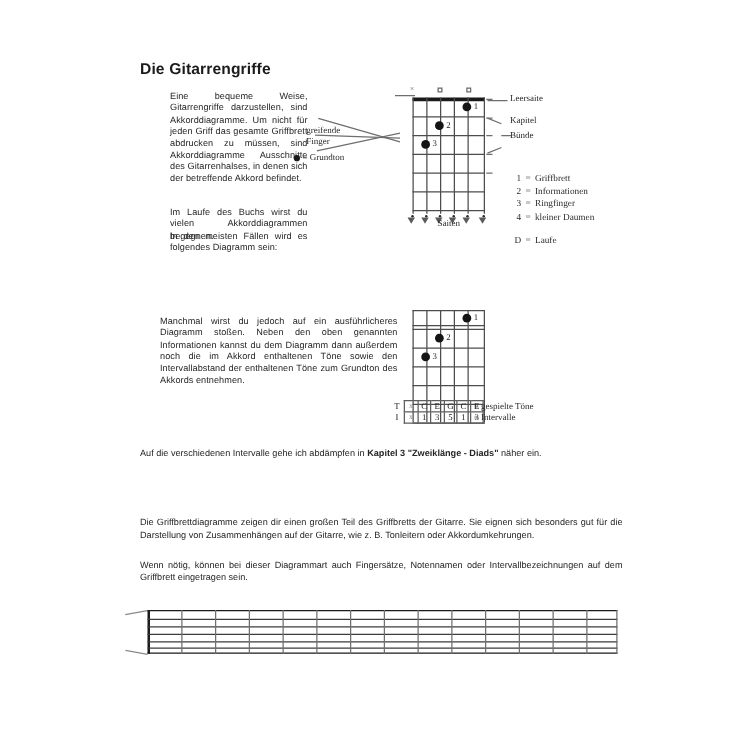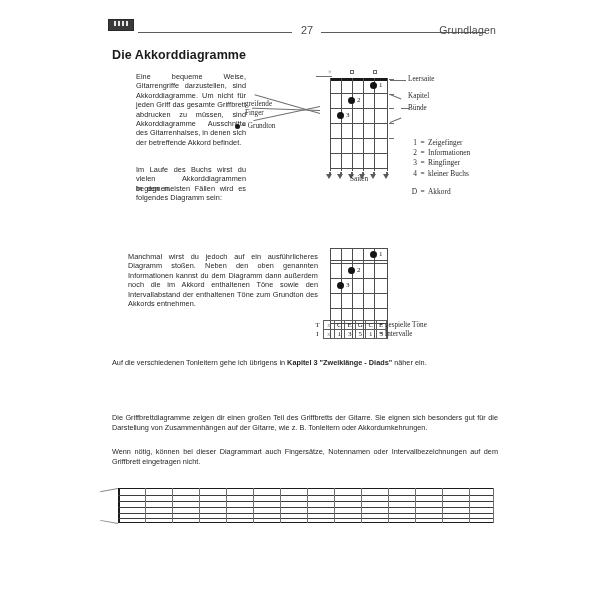--- a/index.html
+++ b/index.html
@@ -121,34 +121,22 @@
   .fb .f{position:absolute;width:1px;background:#707070;}
   .fb .nutb{position:absolute;width:2.2px;background:#1b1b1b;}
   .fb .edge{position:absolute;height:1px;background:#1b1b1b;}
   .fb .head{position:absolute;border-top:1px solid #8a8a8a;}
 </style>
 </head>
 <body>
 
 <div class="page">
 
-  <div class="header">
-    <div class="logo">
-      <i></i>
-        <i></i>
-        <i></i>
-        <i></i>
-    </div>
-    <div class="hrule left"></div>
-    <div class="pagenum">27</div>
-    <div class="hrule right"></div>
-    <div class="chaptername">Grundlagen</div>
-  </div>
-
-  <h2 class="sec" style="left:112px;top:48px;">Die Akkorddiagramme</h2>
+
+  <h2 class="sec" style="left:112px;top:48px;">Die Gitarrengriffe</h2>
 
   <div class="col" style="left:112px;top:72px;width:110px;">
     <p>Eine bequeme Weise, Gitarrengriffe darzustellen, sind Akkorddiagramme. Um nicht für jeden Griff das gesamte Griffbrett abdrucken zu müssen, sind Akkorddiagramme Ausschnitte des Gitarrenhalses, in denen sich der betreffende Akkord befindet.</p>
   </div>
   <div class="col" style="left:112px;top:165px;width:110px;">
     <p>Im Laufe des Buchs wirst du vielen Akkorddiagrammen begegnen.</p>
   </div>
   <div class="col" style="left:112px;top:184px;width:110px;">
     <p>In den meisten Fällen wird es folgendes Diagramm sein:</p>
   </div>
@@ -231,44 +219,44 @@
   <div class="ln" style="left:389px;top:108px;width:5px;"></div>
   <div class="ln" style="left:389px;top:123px;width:5px;"></div>
   <div class="ln" style="left:389px;top:138px;width:5px;"></div>
 
   <div class="legend" style="left:408px;top:138px;">
     <table>
       <tbody>
           <tr>
         <td class="n">1</td>
         <td class="eq">=</td>
-        <td>Zeigefinger</td>
+        <td>Griffbrett</td>
       </tr>
       <tr>
         <td class="n">2</td>
         <td class="eq">=</td>
         <td>Informationen</td>
       </tr>
       <tr>
         <td class="n">3</td>
         <td class="eq">=</td>
         <td>Ringfinger</td>
       </tr>
       <tr>
         <td class="n">4</td>
         <td class="eq">=</td>
-        <td>kleiner Buchs</td>
+        <td>kleiner Daumen</td>
       </tr>
       <tr style="height:8px;">
             <td colspan="3"></td>
           </tr>
       <tr>
         <td class="n">D</td>
         <td class="eq">=</td>
-        <td>Akkord</td>
+        <td>Laufe</td>
       </tr>
     </tbody>
       </table>
   </div>
 
   <div class="col" style="left:104px;top:252px;width:190px;">
     <p>Manchmal wirst du jedoch auf ein ausführlicheres Diagramm stoßen. Neben den oben genannten Informationen kannst du dem Diagramm dann außerdem noch die im Akkord enthaltenen Töne sowie den Intervallabstand der enthaltenen Töne zum Grundton des Akkords entnehmen.</p>
   </div>
 
   <div class="chord" style="left:330px;top:260px;width:58px;height:78px;">
@@ -321,29 +309,29 @@
         <td>1</td>
         <td>3</td>
       </tr>
     </tbody>
       </table>
   </div>
   <div class="ann" style="left:379px;top:321px;white-space:nowrap;">= gespielte Töne</div>
   <div class="ann" style="left:379px;top:330px;white-space:nowrap;">= Intervalle</div>
 
   <div class="wide" style="left:112px;top:358px;width:386px;">
-    <p><span>Auf die verschiedenen Tonleitern gehe ich übrigens in </span><b>Kapitel 3 "Zweiklänge - Diads"</b><span> näher ein.</span></p>
+    <p><span>Auf die verschiedenen Intervalle gehe ich abdämpfen in </span><b>Kapitel 3 "Zweiklänge - Diads"</b><span> näher ein.</span></p>
   </div>
 
 
   <div class="wide" style="left:112px;top:413px;width:386px;">
     <p>Die Griffbrettdiagramme zeigen dir einen großen Teil des Griffbretts der Gitarre. Sie eignen sich besonders gut für die Darstellung von Zusammenhängen auf der Gitarre, wie z. B. Tonleitern oder Akkordumkehrungen.</p>
   </div>
   <div class="wide" style="left:112px;top:447px;width:386px;">
-    <p>Wenn nötig, können bei dieser Diagrammart auch Fingersätze, Notennamen oder Intervallbezeichnungen auf dem Griffbrett eingetragen nicht.</p>
+    <p>Wenn nötig, können bei dieser Diagrammart auch Fingersätze, Notennamen oder Intervallbezeichnungen auf dem Griffbrett eingetragen sein.</p>
   </div>
 
   <div class="fb" style="left:118px;top:489px;width:376px;height:33px;">
 
     <div class="head" style="left:-18px;top:-1px;width:18px;height:1px;transform:rotate(-10deg);transform-origin:right center;"></div>
     <div class="head" style="left:-18px;top:34px;width:18px;height:1px;transform:rotate(10deg);transform-origin:right center;"></div>
 
     <div class="nutb" style="left:0;top:-1px;height:35px;"></div>
 
     <div class="edge" style="left:0;top:-1px;width:376px;"></div>

